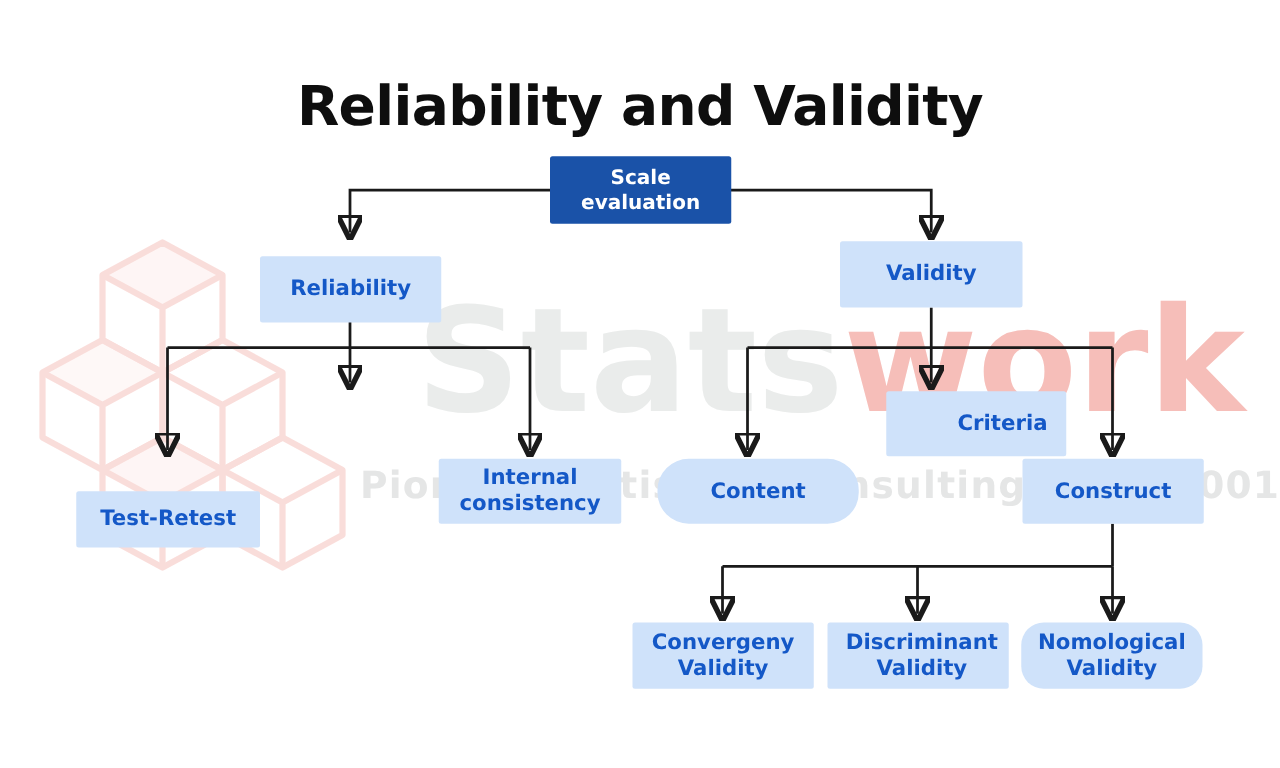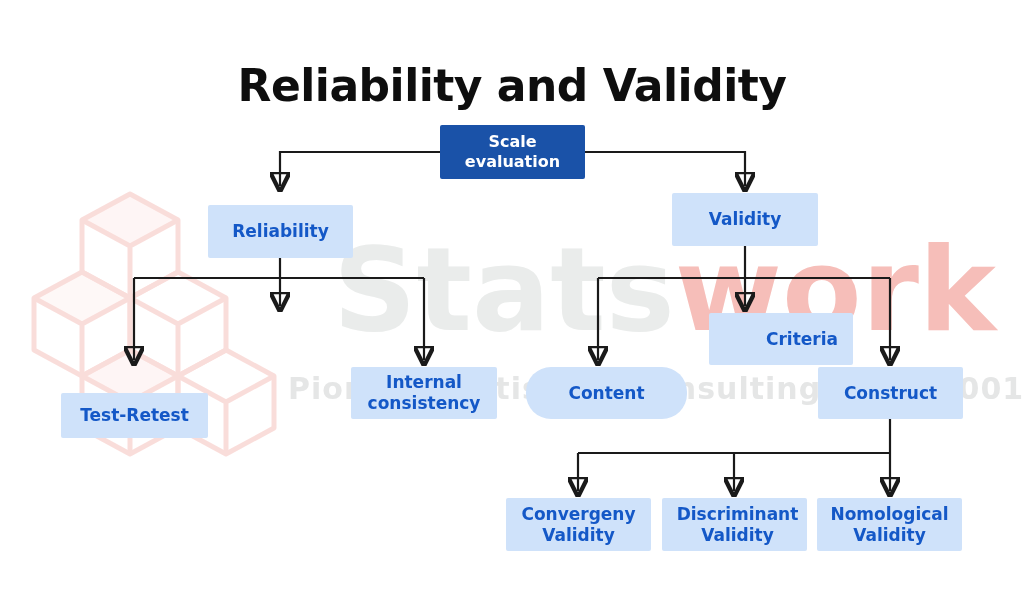--- a/index.html
+++ b/index.html
@@ -126,15 +126,15 @@
 
   <div class="node" style="left:61px;top:367px;width:147px;height:45px;margin-top:26px;">Test-Retest</div>
   <div class="node" style="left:351px;top:367px;width:146px;height:52px;">Internal consistency</div>
 
   <div class="node" style="left:526px;top:367px;width:161px;height:52px;border-radius:25px;">Content</div>
   <div class="node" style="left:709px;top:313px;width:144px;height:52px;padding-left:48px;">Criteria</div>
   <div class="node" style="left:818px;top:367px;width:145px;height:52px;">Construct</div>
 
   <div class="node" style="left:506px;top:498px;width:145px;height:53px;">Convergeny Validity</div>
   <div class="node" style="left:662px;top:498px;width:145px;height:53px;padding-left:12px;">Discriminant Validity</div>
-  <div class="node" style="left:817px;top:498px;width:145px;height:53px;">Nomological Validity</div>
+  <div class="node" style="left:817px;top:498px;width:145px;height:53px;border-radius:18px;">Nomological Validity</div>
 
 </div>
 
 </body></html>

